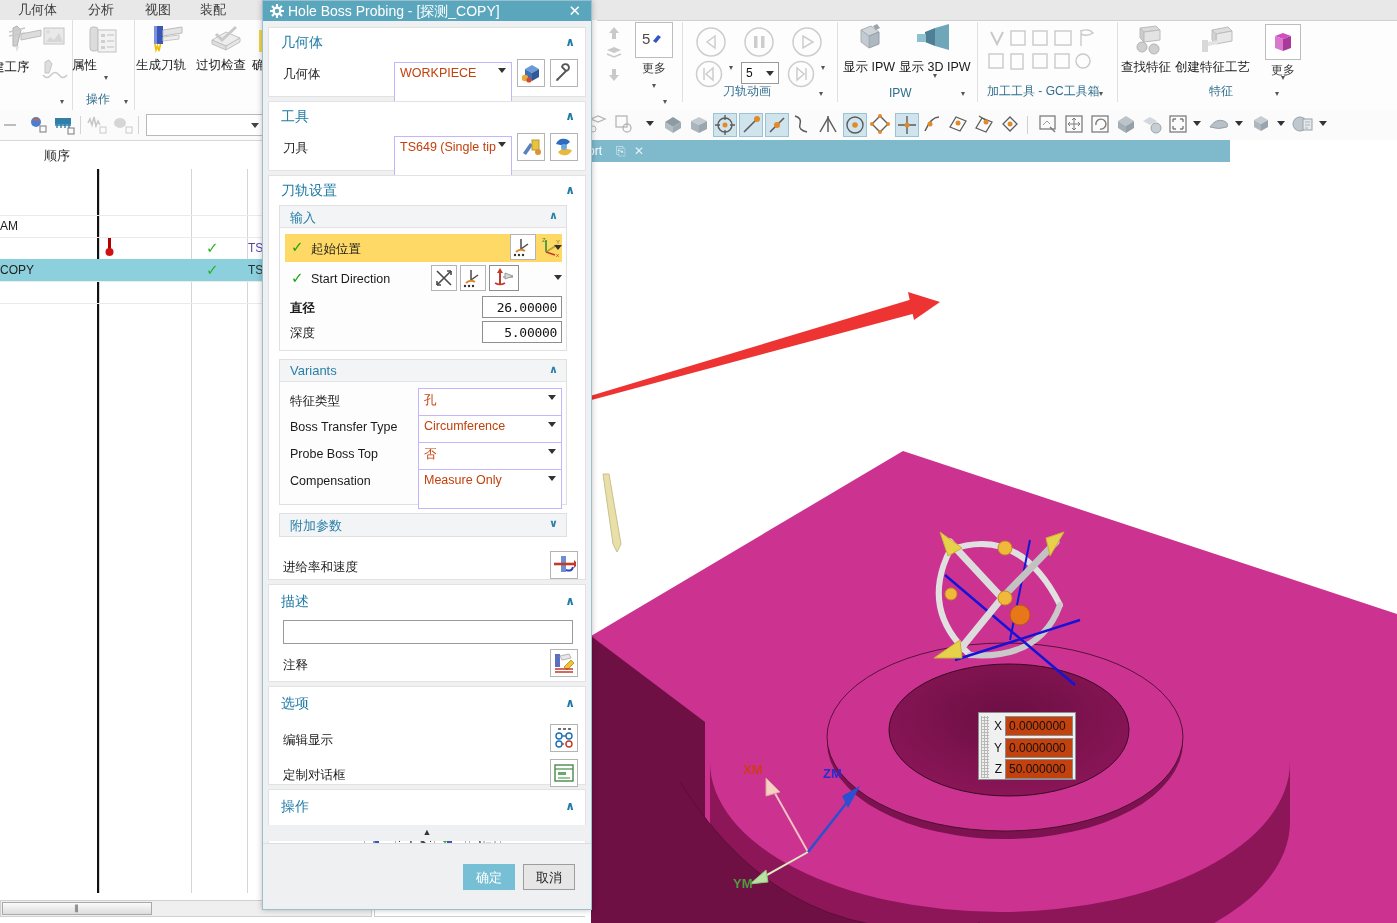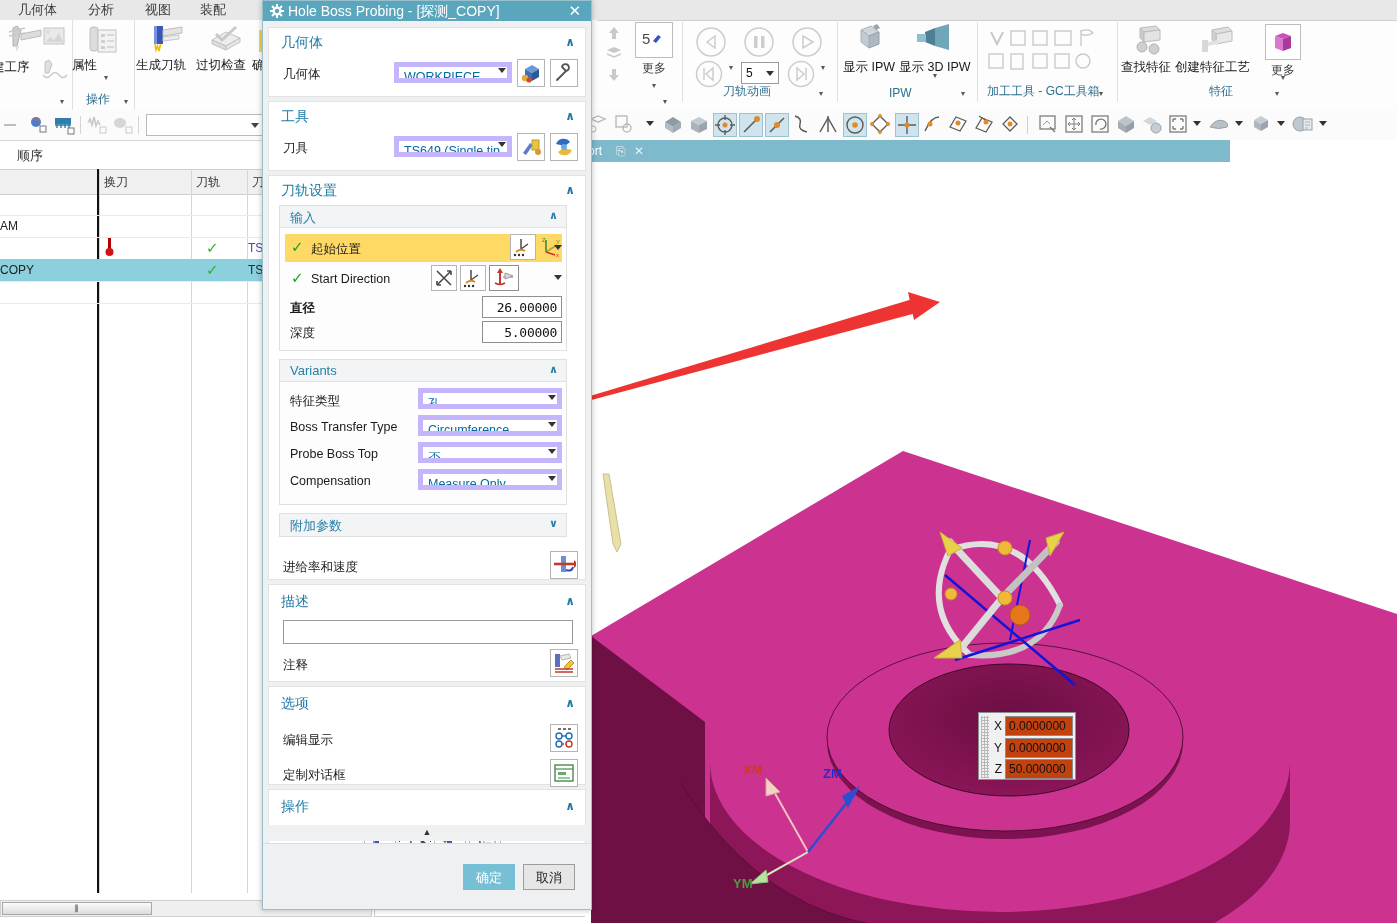--- a/index.html
+++ b/index.html
@@ -21,21 +21,21 @@
   .rbtn .lbl{display:block;margin-top:1px;white-space:nowrap;}
   .grpname{position:absolute;bottom:2px;font-size:12px;color:#2d6e8e;white-space:nowrap;}
   .grparrow{position:absolute;bottom:4px;font-size:8px;color:#555;}
 
   .icn{display:block;margin:0 auto;}
 
   .toolbar2{position:absolute;left:0;top:110px;width:597px;height:30px;background:#fbfbfb;border-bottom:1px solid #d8d8d8;}
   .tbicon{position:absolute;top:5px;width:20px;height:20px;}
 
   .opnav-hdr{position:absolute;left:0;top:141px;width:268px;height:28px;background:#ffffff;color:#333;font-size:13px;}
-  .opnav-hdr span{position:absolute;left:17px;top:6px;}
+  .opnav-hdr span{position:absolute;left:0;top:6px;padding-left:44px;}
 
   .tablehdr{position:absolute;left:0;top:169px;width:268px;height:24px;background:#f0f0f0;border-top:1px solid #cfcfcf;border-bottom:1px solid #cfcfcf;}
   .tablehdr .th{position:absolute;top:4px;font-size:12px;color:#333;}
   .colsep{position:absolute;top:169px;width:1px;background:#d5d5d5;}
 
   .optable{position:absolute;left:0;top:193px;width:268px;height:700px;}
   .orow{position:absolute;left:0;width:268px;height:22px;border-bottom:1px solid #eaeaea;font-size:12px;color:#222;}
   .orow.sel{background:#8ccfdd;}
   .orow .nm{position:absolute;left:0;top:4px;white-space:nowrap;}
   .orow .ck{position:absolute;left:206px;top:2px;color:#2bb32b;font-size:15px;font-weight:bold;}
@@ -85,22 +85,22 @@
   .dlg-title .txt{position:absolute;left:25px;top:2px;font-size:14px;white-space:nowrap;}
   .dlg-title .x{position:absolute;right:10px;top:1px;font-size:15px;cursor:pointer;}
 
   .dlg-body{position:absolute;left:0;top:20px;width:100%;height:845px;overflow:hidden;background:#eef0f1;}
 
   .card{position:absolute;left:5px;width:318px;background:#ffffff;border:1px solid #e2e2e2;box-sizing:border-box;}
   .sect-title{position:absolute;left:12px;font-size:14px;color:#1f7aa6;white-space:nowrap;}
   .chev{position:absolute;right:10px;font-size:12px;color:#1f7aa6;font-weight:bold;}
 
   .lbl{position:absolute;font-size:12.5px;color:#1a1a1a;white-space:nowrap;}
-  .combo{position:absolute;height:21px;background:#fff;border:5px solid #c4b5fd;box-sizing:border-box;
-     font-size:12.5px;color:#0369a1;padding:3px 16px 0 5px;overflow:hidden;white-space:nowrap;}
+  .combo{position:absolute;height:40px;background:#fff;border:1px solid #c4b5fd;box-sizing:border-box;
+     font-size:12.5px;color:#c2410c;padding:3px 16px 0 5px;overflow:hidden;white-space:nowrap;}
   .txtin{position:absolute;height:22px;background:#fff;border:1px solid #8f8f8f;box-sizing:border-box;
      font-size:13px;color:#111;padding:3px 4px 0 4px;overflow:hidden;white-space:nowrap;text-align:right;
      font-family:"DejaVu Sans Mono",monospace;letter-spacing:-0.3px;}
   .iconbtn{position:absolute;width:28px;height:28px;background:#ffffff;border:1px solid #b4b4b4;box-sizing:border-box;}
   .iconbtn.flat{border:1px solid transparent;background:transparent;}
 
   .inner{position:absolute;left:10px;width:288px;background:#fdfdfd;border:1px solid #e0e0e0;box-sizing:border-box;}
   .subhdr{position:absolute;left:0;width:100%;height:22px;background:#f2f4f5;border-bottom:1px solid #e3e3e3;box-sizing:border-box;}
   .subhdr .st{position:absolute;left:10px;top:3px;font-size:13px;color:#2a7fa8;}
   .subhdr .cv{position:absolute;right:8px;top:3px;font-size:11px;color:#2a7fa8;font-weight:bold;}
@@ -243,25 +243,20 @@
     <div class="sep" style="position:absolute;left:138px;top:6px;width:1px;height:18px;background:#d4d4d4;"></div>
     <div style="position:absolute;left:146px;top:4px;width:118px;height:22px;background:#fff;border:1px solid #b9b9b9;box-sizing:border-box;">
       <div style="position:absolute;right:4px;top:8px;width:0;height:0;border-left:4px solid transparent;border-right:4px solid transparent;border-top:5px solid #444;"></div>
     </div>
   </div>
 
   <div class="opnav-hdr">
     <span>顺序</span>
   </div>
 
-  <div class="tablehdr">
-    <div class="th" style="left:104px">换刀</div>
-    <div class="th" style="left:196px">刀轨</div>
-    <div class="th" style="left:252px">刀</div>
-  </div>
   <div class="colsep" style="left:99px;height:724px;"></div>
   <div class="colsep" style="left:191px;height:724px;"></div>
   <div class="colsep" style="left:247px;height:724px;"></div>
   <div class="vline" style="left:97px;height:724px;"></div>
 
   <div class="optable">
     <div class="orow" style="top:0px;">
       <div class="nm"></div>
     </div>
     <div class="orow" style="top:22px;">

